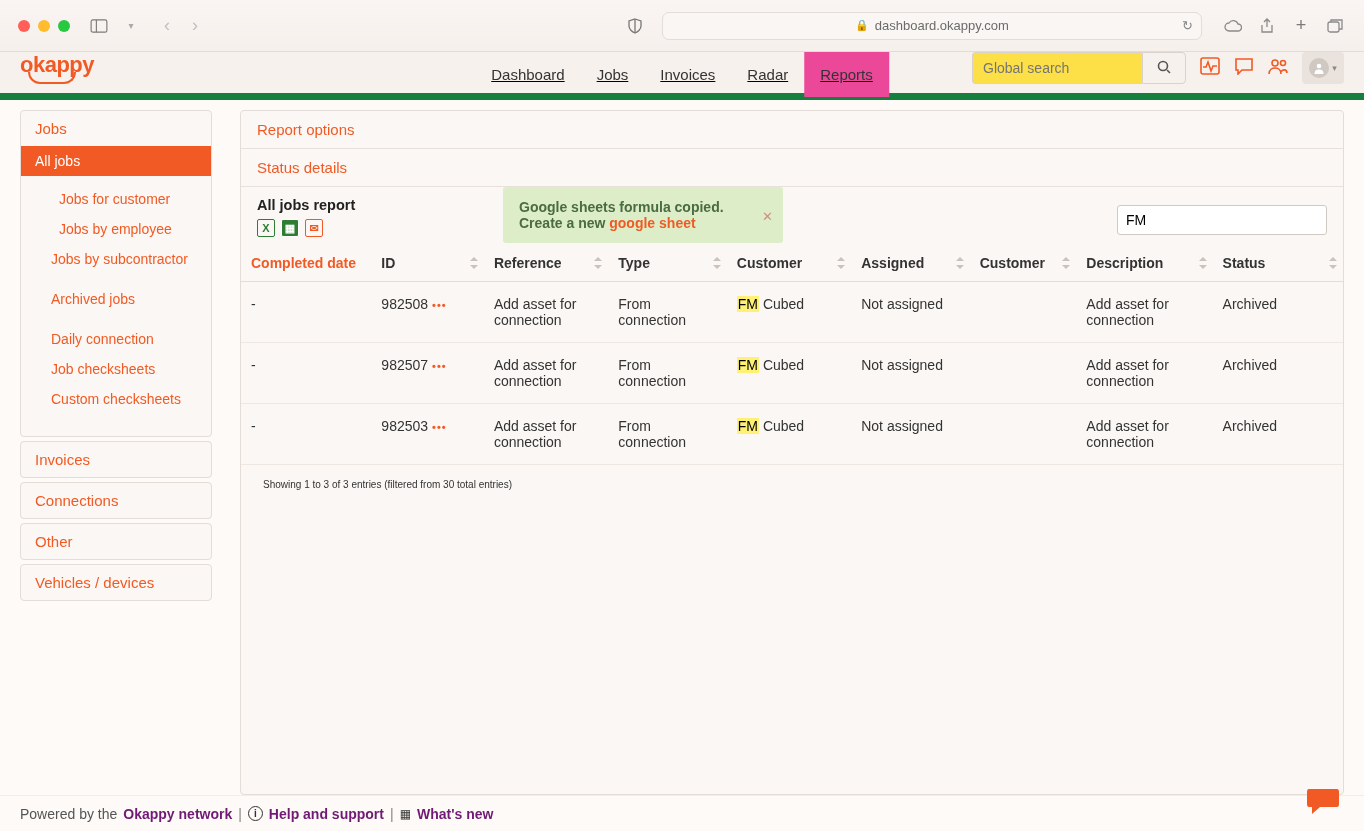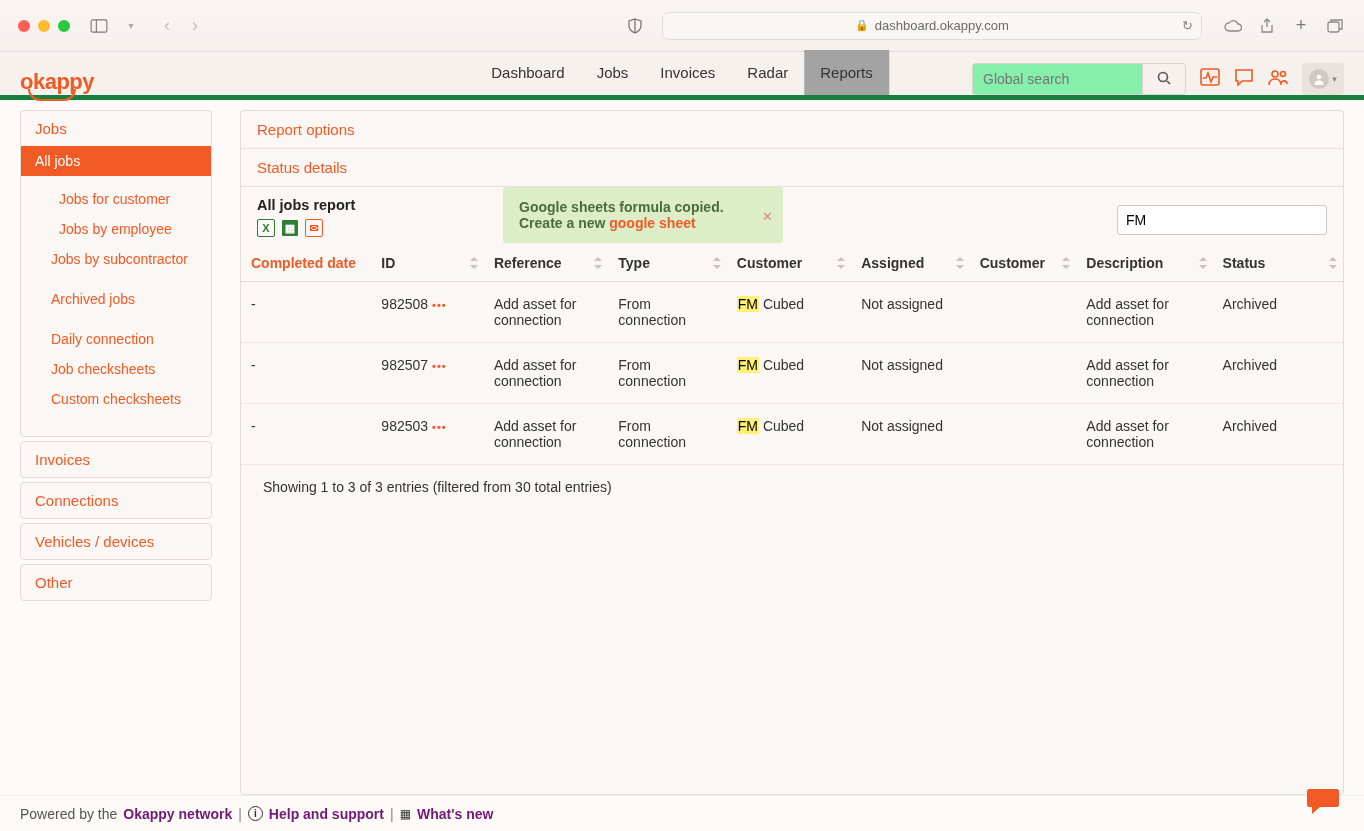--- a/index.html
+++ b/index.html
@@ -15,29 +15,29 @@
 .nav-arrows { display:flex; gap:6px; margin-left:4px; }
 .nav-arrows .chrome-icon{font-size:18px;color:#bfbfbf}
 .shield { margin-left:auto; margin-right:6px; }
 .url-bar { flex:0 0 540px; height:28px; background:#faf6f4; border:1px solid #e3ddd9; border-radius:7px; display:flex; align-items:center; justify-content:center; gap:6px; color:#6b6b6b; font-size:13px; position:relative; }
 .url-bar .lock{font-size:11px}
 .url-bar .reload{position:absolute;right:8px;color:#888;font-size:13px}
 .chrome-right { display:flex; gap:12px; margin-left:10px; align-items:center;}
 .chrome-right .chrome-icon{font-size:16px;color:#7a7a7a}
 
 
-.app-header { height:48px; background:#f7f1ed; border-bottom:5px solid #15803d; display:flex; align-items:flex-end; padding:0 20px; }
+.app-header { height:48px; background:#f7f1ed; border-bottom:7px solid #15803d; display:flex; align-items:flex-start; padding:0 20px; }
 .logo { color:#f15a24; font-weight:600; font-size:22px; letter-spacing:-0.5px; position:relative; }
 .logo::after{content:"";display:block;width:44px;height:10px;border:2.5px solid #f15a24;border-top:none;border-radius:0 0 22px 22px;position:absolute;left:8px;top:20px}
-.main-nav { display:flex; margin-left:auto; margin-right:auto; position:absolute; left:50%; transform:translateX(-50%);}
+.main-nav { display:flex; margin-left:auto; margin-right:auto; position:absolute; left:50%; transform:translateX(-50%);text-decoration:underline;}
 .main-nav a { padding:14px 16px; color:#333; font-size:15px; text-decoration:none; }
-.main-nav a.active { background:#a3a3a3; }
+.main-nav a.active { background:#ec4899; }
 .header-right { display:flex; align-items:center; gap:14px; margin-left:auto; }
 .global-search { display:flex; }
-.global-search input { width:170px; height:32px; border:1px solid #d9d2cd; border-right:none; border-radius:4px 0 0 4px; padding:0 10px; font-size:14px; background:#86efac; }
+.global-search input { width:170px; height:32px; border:1px solid #d9d2cd; border-right:none; border-radius:4px 0 0 4px; padding:0 10px; font-size:14px; background:#fde047; }
 .global-search button { width:44px; height:32px; border:1px solid #d9d2cd; border-radius:0 4px 4px 0; background:#f7f1ed; color:#555; cursor:pointer; }
 .header-icon { color:#f15a24; font-size:18px; }
 .user-menu { width:42px; height:32px; background:#e9e2dd; border-radius:4px; display:flex; align-items:center; justify-content:center; gap:3px; color:#999;}
 .user-menu .avatar-icon{width:20px;height:20px;border-radius:50%;background:#cfc8c3;display:inline-flex;align-items:center;justify-content:center;color:#fff;font-size:12px}
 .user-menu .caret{font-size:9px;color:#888}
 
 
 .app-body { display:flex; padding:10px 20px 0 20px; gap:28px; height:calc(100% - 52px - 48px - 36px); }
 
 
@@ -73,21 +73,21 @@
 th { text-align:left; padding:10px 8px 10px 10px; font-size:14px; color:#333; font-weight:700; position:relative; border-bottom:1px solid #e3dcd7;}
 th.sortable::after{content:"";position:absolute;right:6px;top:50%;width:0;height:0;border-left:4px solid transparent;border-right:4px solid transparent;border-top:4px solid #c9c2bd;transform:translateY(2px)}
 th.sortable::before{content:"";position:absolute;right:6px;top:50%;width:0;height:0;border-left:4px solid transparent;border-right:4px solid transparent;border-bottom:4px solid #c9c2bd;transform:translateY(-6px)}
 th.sorted{color:#f15a24}
 th.sorted::after{border-top-color:#f15a24}
 th.sorted::before{display:none}
 td { padding:14px 8px 14px 10px; font-size:14px; color:#333; vertical-align:top; border-bottom:1px solid #eee7e2;}
 td.idcell{white-space:nowrap}
 .row-menu{color:#f15a24;font-weight:900;letter-spacing:1px;cursor:pointer;font-size:11px;margin-left:4px}
 mark{background:#fff176;padding:0 1px}
-.entries-info{padding:14px 0 0 22px;font-size:14px;color:#333}
+.entries-info{padding:14px 0 0 22px;font-size:10px;color:#333}
 
 
 .footer { position:absolute; bottom:0; left:0; right:0; height:36px; background:#fdfaf8; border-top:1px solid #eee; display:flex; align-items:center; padding:0 20px; font-size:14px; color:#555; gap:6px;}
 .footer a{color:#701a75;font-weight:700;text-decoration:none}
 .footer .sep{color:#888}
 .footer .info-ic{display:inline-flex;width:15px;height:15px;border:1.5px solid #333;border-radius:50%;align-items:center;justify-content:center;font-size:10px;font-weight:900;color:#333}
 .footer .grid-ic{font-size:12px;color:#333}
 .chat-bubble{position:absolute;right:24px;bottom:8px;color:#f15a24;font-size:30px}
 </style>
 </head>
@@ -211,24 +211,24 @@
         <div style="height:10px"></div>
       </div>
     </div>
     <div class="side-section">
         <div class="side-title">Invoices</div>
       </div>
     <div class="side-section">
         <div class="side-title">Connections</div>
       </div>
     <div class="side-section">
+        <div class="side-title">Other</div>
+      </div>
+    <div class="side-section">
         <div class="side-title">Vehicles / devices</div>
-      </div>
-    <div class="side-section">
-        <div class="side-title">Other</div>
       </div>
   </aside>
 
   <section class="main">
     <div class="section-bar">Report options</div>
     <div class="section-bar">Status details</div>
     <div class="report-head">
       <div class="report-title">All jobs report</div>
       <div class="export-icons">
         <span class="xls">X</span>

